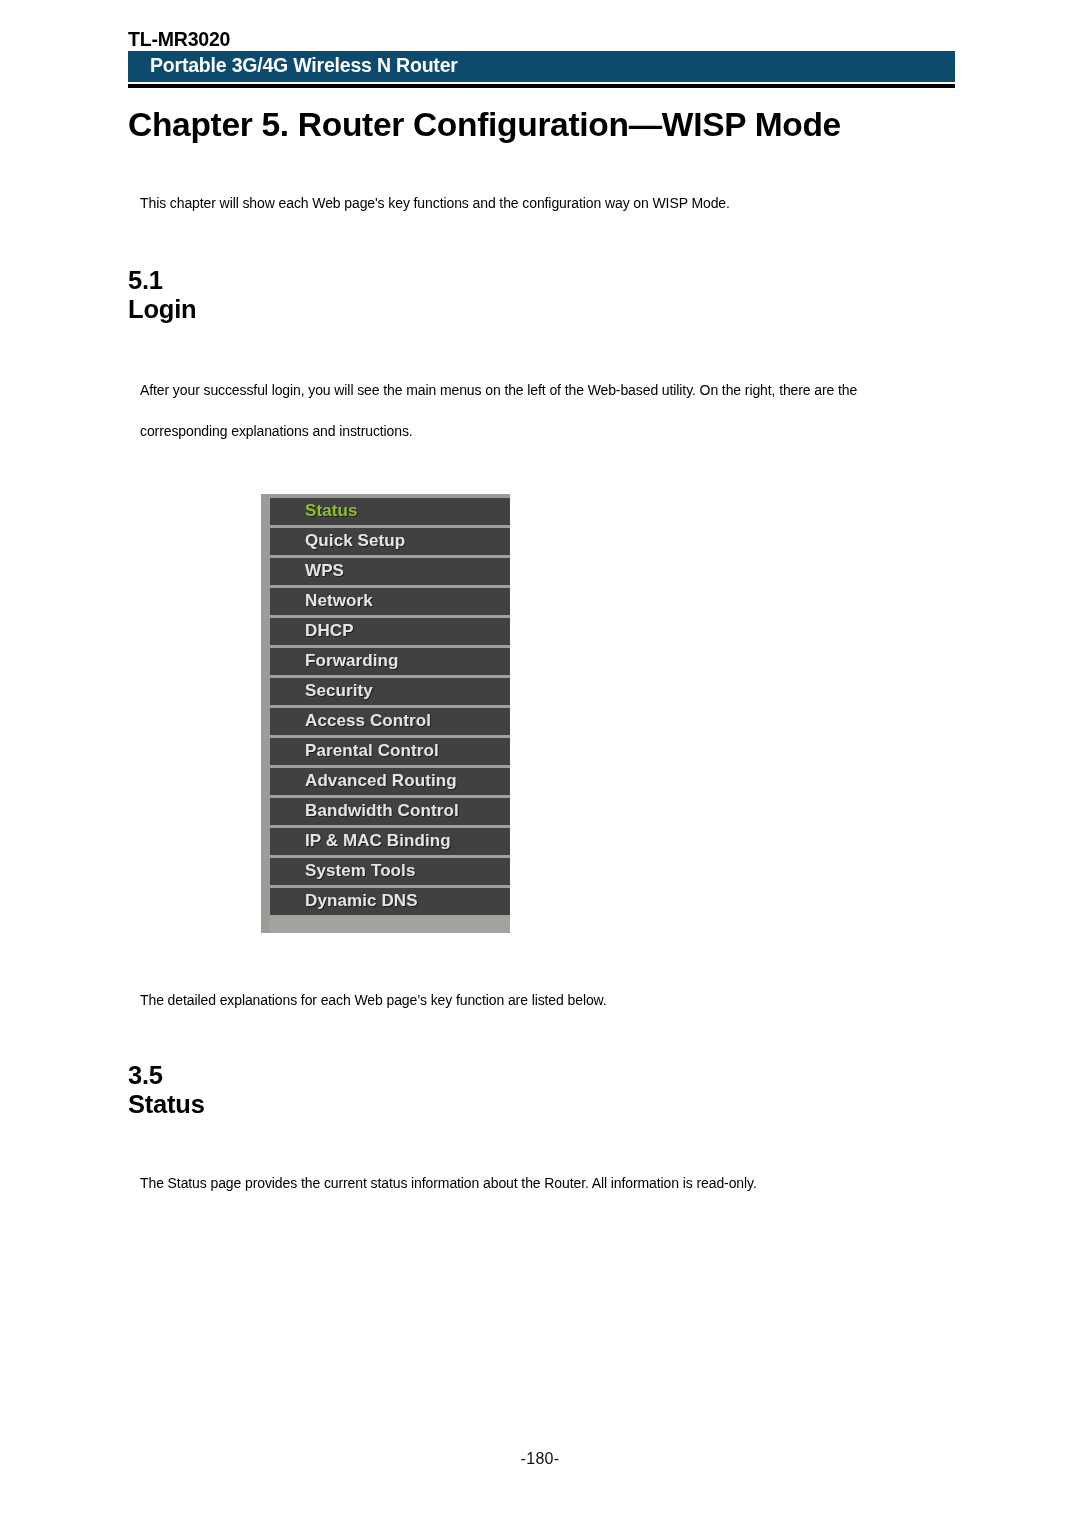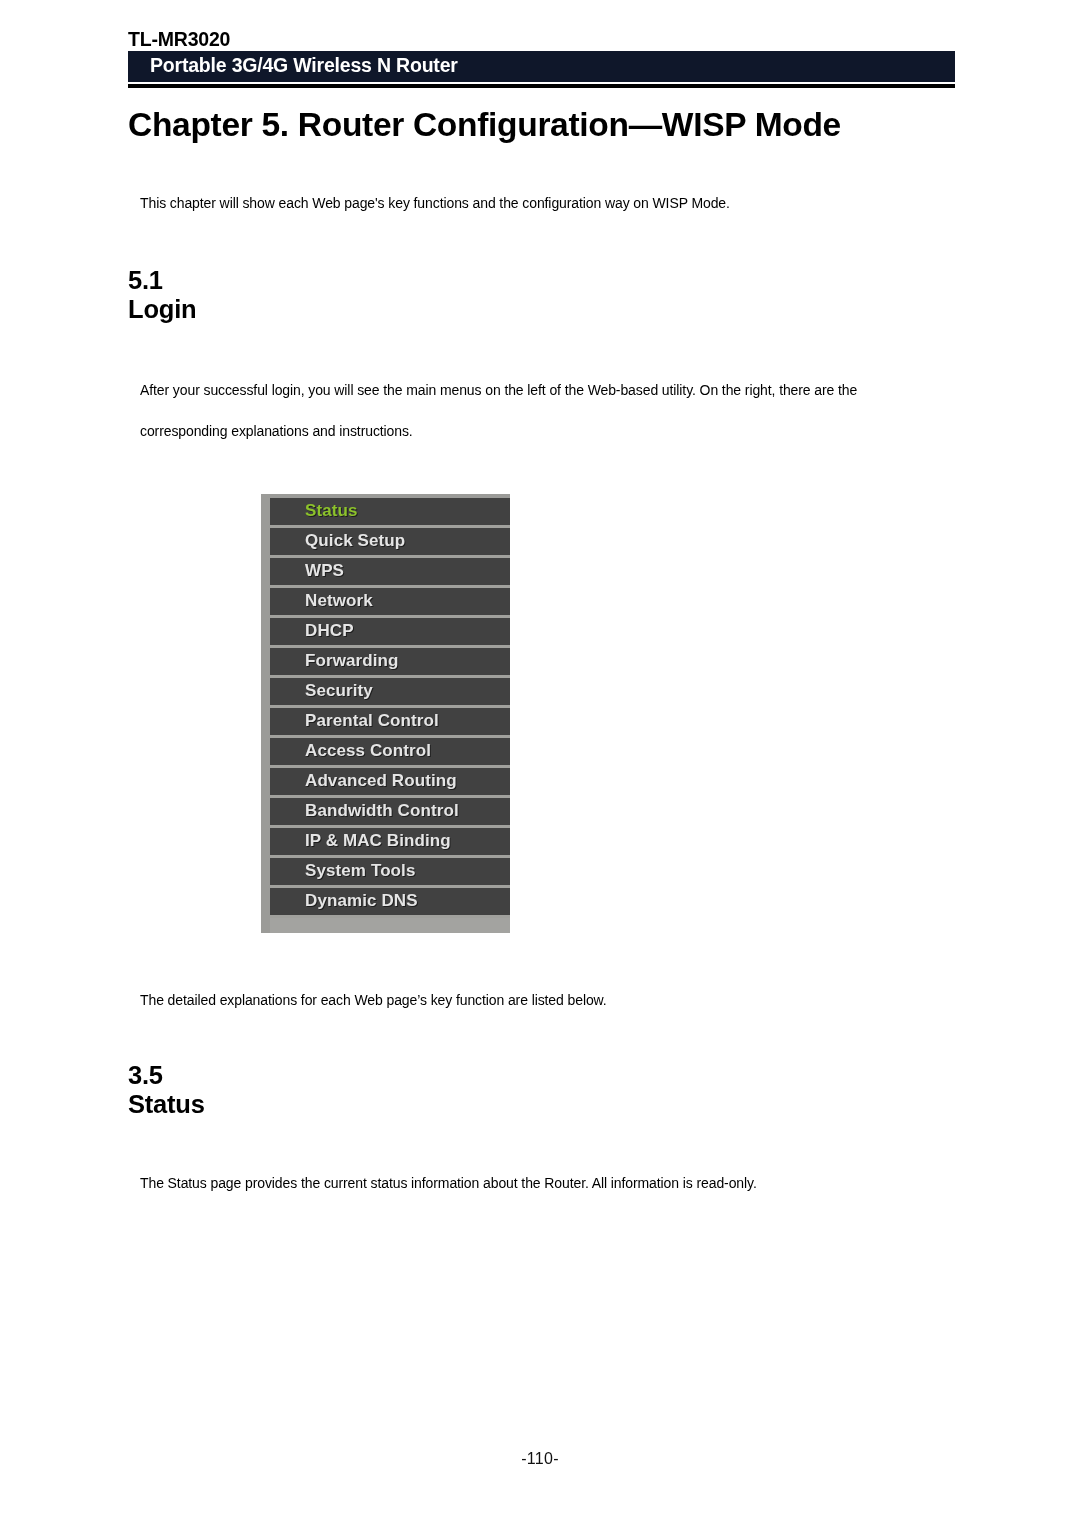--- a/index.html
+++ b/index.html
@@ -41,21 +41,21 @@
     font-size: 19.5px;
     font-weight: bold;
     letter-spacing: -0.2px;
     color: #000000;
     padding-right: 14px;
     white-space: nowrap;
   }
   .header-product {
     display: flex;
     align-items: center;
-    background: #0f172a;
+    background: #0c4a6e;
     color: #ffffff;
     font-size: 19.5px;
     font-weight: bold;
     letter-spacing: -0.2px;
     padding: 3px 16px 5px 22px;
     white-space: nowrap;
   }
   .header-rule {
     position: absolute;
     left: 128px;
@@ -215,24 +215,24 @@
       <div class="menu-item">
         <span class="label">DHCP</span>
       </div>
       <div class="menu-item">
         <span class="label">Forwarding</span>
       </div>
       <div class="menu-item">
         <span class="label">Security</span>
       </div>
       <div class="menu-item">
+        <span class="label">Access Control</span>
+      </div>
+      <div class="menu-item">
         <span class="label">Parental Control</span>
-      </div>
-      <div class="menu-item">
-        <span class="label">Access Control</span>
       </div>
       <div class="menu-item">
         <span class="label">Advanced Routing</span>
       </div>
       <div class="menu-item">
         <span class="label">Bandwidth Control</span>
       </div>
       <div class="menu-item">
         <span class="label">IP &amp; MAC Binding</span>
       </div>
@@ -258,14 +258,14 @@
     <span>Status</span>
   </h2>
 
   <div class="sp-g"></div>
 
   <p class="body-text">The Status page provides the current status information about the Router. All information is read-only.</p>
 
 </div>
 
 <div class="page-footer">
-  <span>-110-</span>
+  <span>-180-</span>
 </div>
 
 </body></html>

